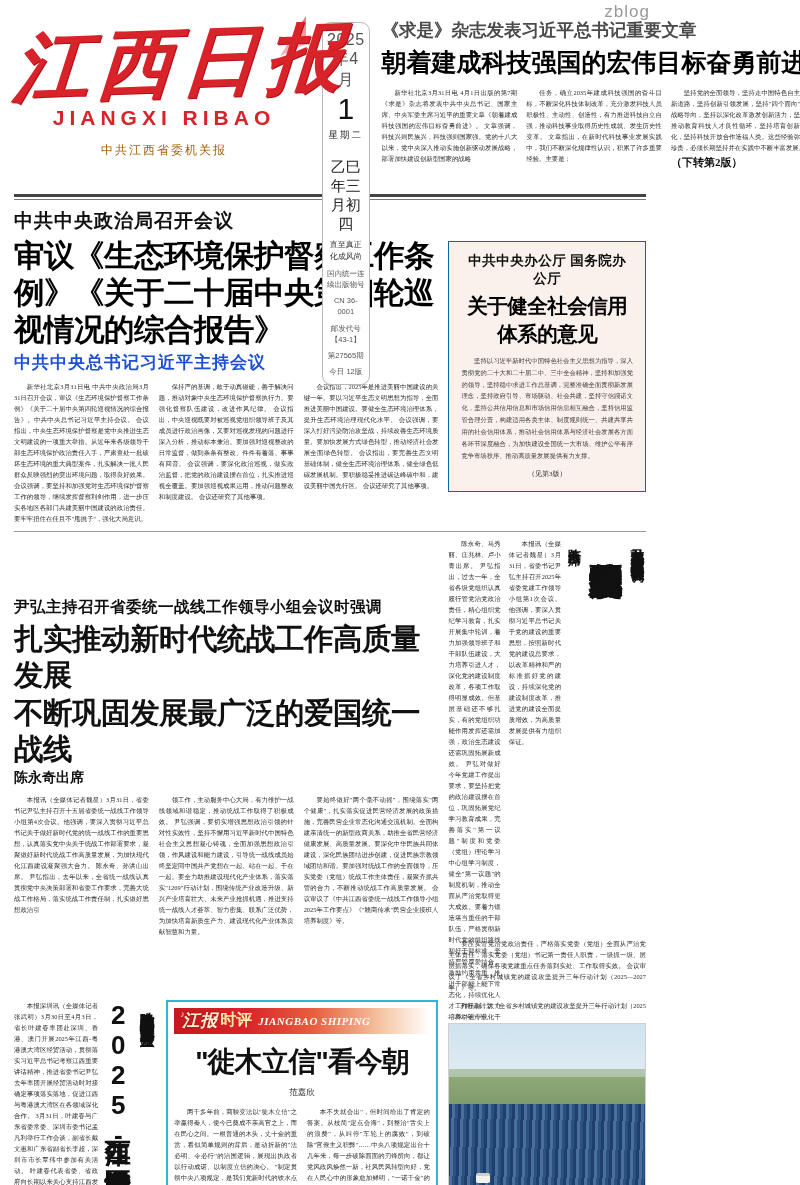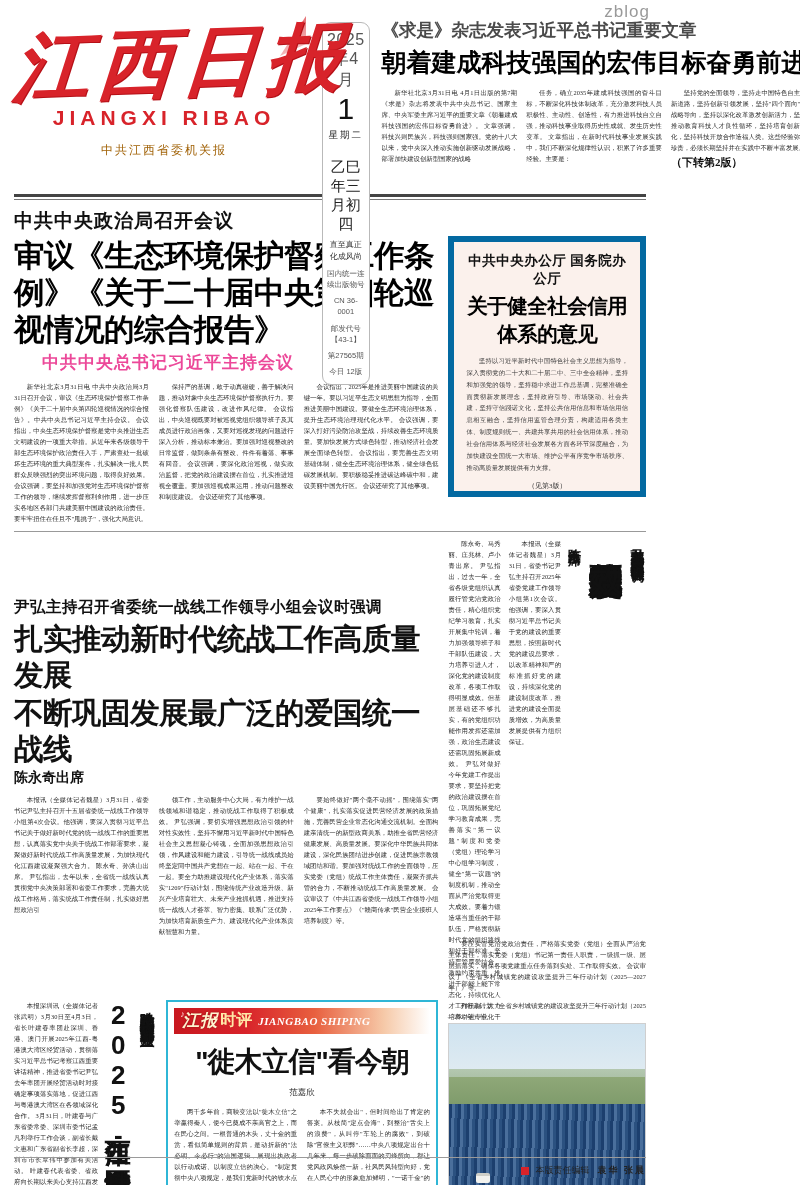--- a/index.html
+++ b/index.html
@@ -95,29 +95,29 @@
     font-family: "Liberation Serif", serif;
     font-size: 19px; font-weight: 700; color: #111; letter-spacing: 1px;
   }
   .m-head {
     font-family: "Liberation Sans", sans-serif;
     font-size: 30.5px; font-weight: 700; color: #000;
     line-height: 1.22; letter-spacing: -0.5px; margin: 3px 0 2px;
   }
   .m-sub {
     font-family: Liberation Sans, sans-serif;
-    font-size: 17px; font-weight: 700; color: #ec4899; letter-spacing: 1px; margin-left: 28px;
+    font-size: 17px; font-weight: 700; color: #1d4ed8; letter-spacing: 1px;
   }
   .cols3 { display: flex; gap: 10px; margin-top: 7px; }
   .cols3 > .col { flex: 1; }
 
   
   .notice {
-    background: #fbf1ec; border: 6px solid #0369a1;
-    padding: 10px 12px 0;
+    background: #fbf1ec; border: 1px solid #0369a1;
+    padding: 10px 12px 12px;
   }
   .nt-org {
     text-align: center; font-family: "Liberation Serif", serif;
     font-size: 13.5px; font-weight: 700; letter-spacing: .5px; color: #111;
   }
   .nt-title {
     text-align: center; font-family: "Liberation Sans", sans-serif;
     font-size: 20.5px; font-weight: 700; color: #000; margin-top: 4px; letter-spacing: -.5px;
   }
   .nt-body { font-size: 6.3px; line-height: 1.9; text-align: justify; margin-top: 7px; color: #3a3a3a; }
@@ -411,22 +411,14 @@
         <div class="solar"></div>
         <div class="water"></div>
         <div class="bank"></div>
 
         <div class="pavilion"></div>
       </div>
 
     </div>
   </div>
 
-  <div class="footer">
-    <div class="fline"></div>
-    <div class="fcontent">
-      <span class="fsq"></span>
-      <span>本版责任编辑</span>
-      <span class="feditors">袁华 张晨</span>
-    </div>
-  </div>
 
 </div>
 
 </body></html>

